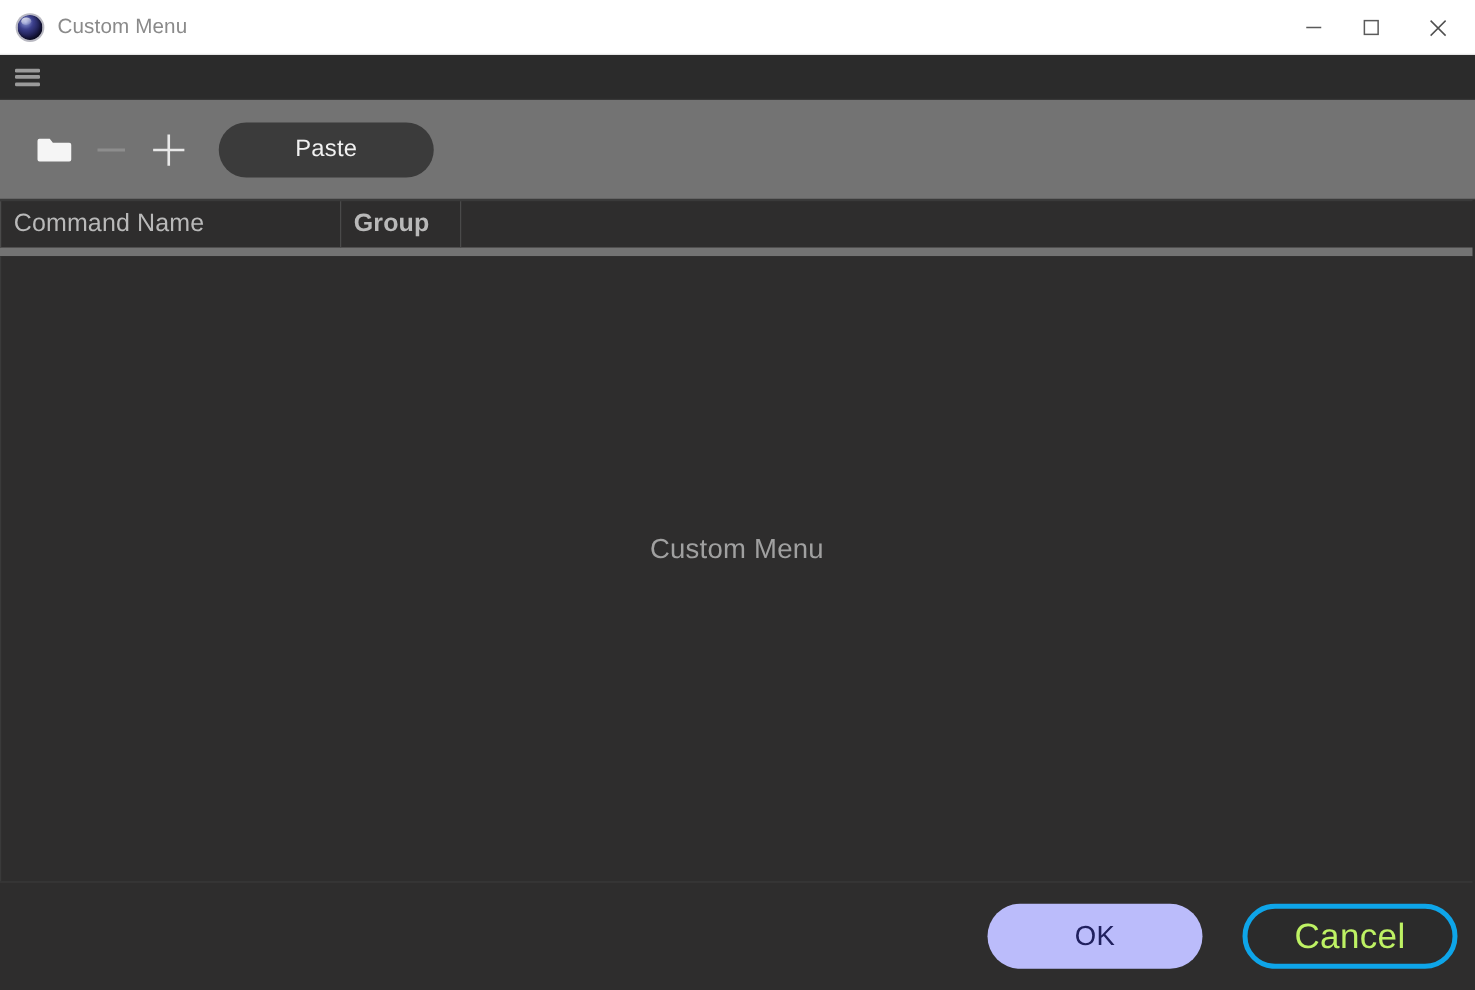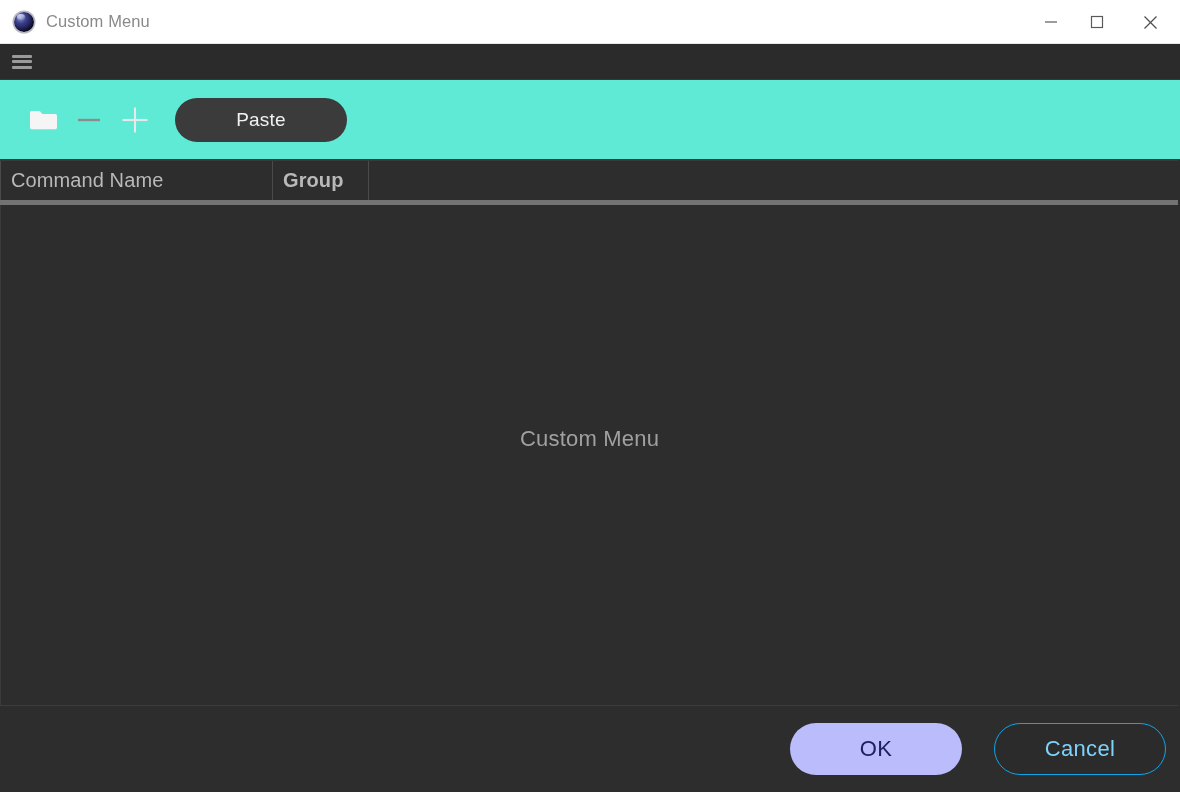--- a/index.html
+++ b/index.html
@@ -99,21 +99,21 @@
     height: 3px;
     width: 100%;
     background: #9a9a9a;
     border-radius: 1px;
   }
 
   
   .toolbar {
     flex: 0 0 80px;
     height: 80px;
-    background: #5eead4;
+    background: #737373;
     display: flex;
     align-items: center;
     padding-left: 22px;
     gap: 0;
     border-bottom: 1px solid #3a3a3a;
   }
   .tool-btn {
     width: 46px;
     height: 46px;
     display: flex;
@@ -158,21 +158,21 @@
     flex: 1 1 auto;
     min-height: 0;
     border-bottom: 1px solid #3c3c3c;
   }
   .header-row {
     height: 45px;
     flex: 0 0 45px;
     display: flex;
     align-items: stretch;
     background: #2e2d2d;
-    border-bottom: 5px solid #737373;
+    border-bottom: 7px solid #737373;
     border-top: 1px solid #3a3a3a;
   }
   .th {
     display: flex;
     align-items: center;
     padding: 0 8px 0 10px;
     color: #b9b9b9;
     font-size: 20px;
     font-weight: 400;
     border-left: 1px solid #4a4a4a;
@@ -230,23 +230,23 @@
     align-items: center;
     justify-content: center;
     cursor: default;
     letter-spacing: .3px;
   }
   .btn-secondary {
     width: 172px;
     height: 52px;
     border-radius: 26px;
     background: #2b2b2b;
-    color: #7dd3fc;
-    font-size: 22px;
-    border: 1px solid #0ea5e9;
+    color: #bef264;
+    font-size: 28px;
+    border: 4px solid #0ea5e9;
     display: flex;
     align-items: center;
     justify-content: center;
     cursor: default;
     letter-spacing: .3px;
   }
 </style>
 </head>
 <body>
 

